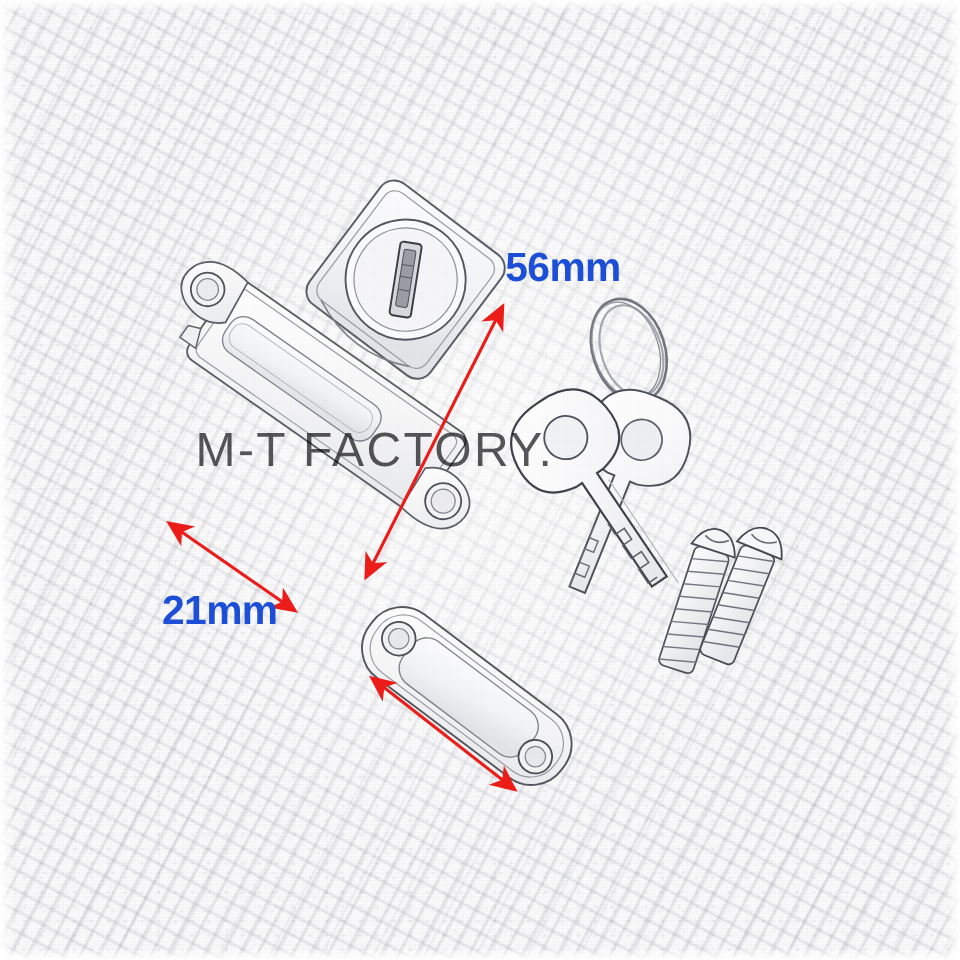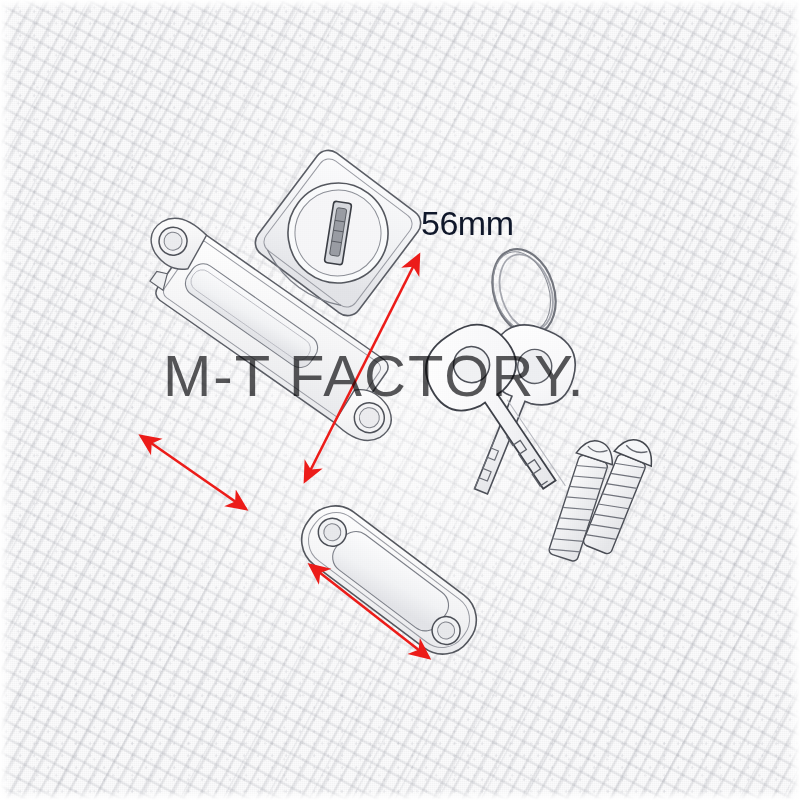--- a/index.html
+++ b/index.html
@@ -66,33 +66,33 @@
       linear-gradient(to left,  #ffffff 0px, rgba(255,255,255,0) 12px),
       linear-gradient(to bottom,#ffffff 0px, rgba(255,255,255,0) 10px),
       linear-gradient(to top,   #ffffff 0px, rgba(255,255,255,0) 10px);}
 
   
   #parts{position:absolute;inset:0;}
   #parts svg{position:absolute;left:0;top:0;}
 
   
   .dim-label{
-    position:absolute;color:#0f172a;font-family:"Liberation Sans",sans-serif;
-    font-weight:400;letter-spacing:-.5px;white-space:nowrap;line-height:1;
+    position:absolute;color:#1d4ed8;font-family:"Liberation Sans",sans-serif;
+    font-weight:700;letter-spacing:-.5px;white-space:nowrap;line-height:1;
   }
   #label-56{left:421px;top:206px;font-size:34px;}
   #label-21{left:135px;top:492px;font-size:34px;}
   #label-22{left:303px;top:625px;font-size:34px;}
 
   
   #watermark{
     position:absolute;left:163px;top:340px;width:480px;height:70px;
     display:flex;align-items:center;
     font-family:"Liberation Sans",sans-serif;
-    font-size:58px;font-weight:400;letter-spacing:2px;
+    font-size:40px;font-weight:400;letter-spacing:2px;
     color:rgba(45,45,48,.80);
     mix-blend-mode:multiply;
     user-select:none;
   }
 </style>
 </head>
 <body>
 
 <div id="stage">
 
@@ -229,16 +229,17 @@
       <marker id="ah2" markerWidth="9" markerHeight="9" refX="1.2" refY="4.5" orient="auto" markerUnits="strokeWidth">
         <path d="M8.6,0.6 L0,4.5 L8.6,8.4 L6.2,4.5 Z" fill="#ec1c19"></path>
       </marker>
     </defs>
     <line x1="305" y1="481" x2="419" y2="255" stroke="#ec1c19" stroke-width="2.6" marker-start="url(#ah2)" marker-end="url(#ah)"></line>
     <line x1="141" y1="436" x2="246" y2="509" stroke="#ec1c19" stroke-width="2.6" marker-start="url(#ah2)" marker-end="url(#ah)"></line>
     <line x1="310" y1="565" x2="429" y2="658" stroke="#ec1c19" stroke-width="2.6" marker-start="url(#ah2)" marker-end="url(#ah)"></line>
   </svg>
 
   <div class="dim-label" id="label-56">56mm</div>
+  <div class="dim-label" id="label-21">21mm</div>
 
   <div id="watermark">M-T FACTORY.</div>
 
 </div>
 
 </body></html>

